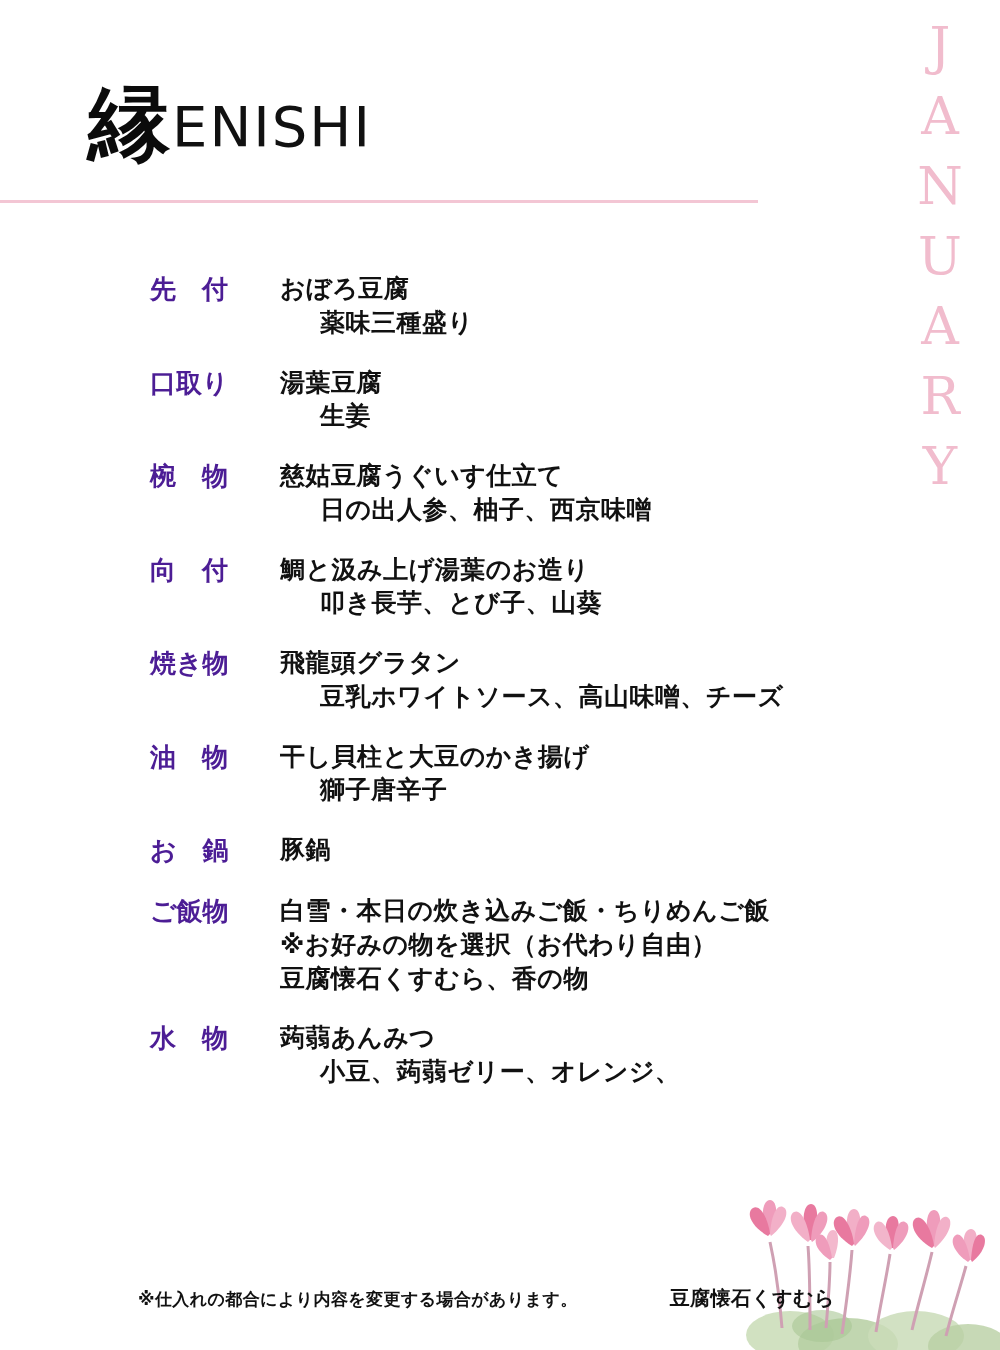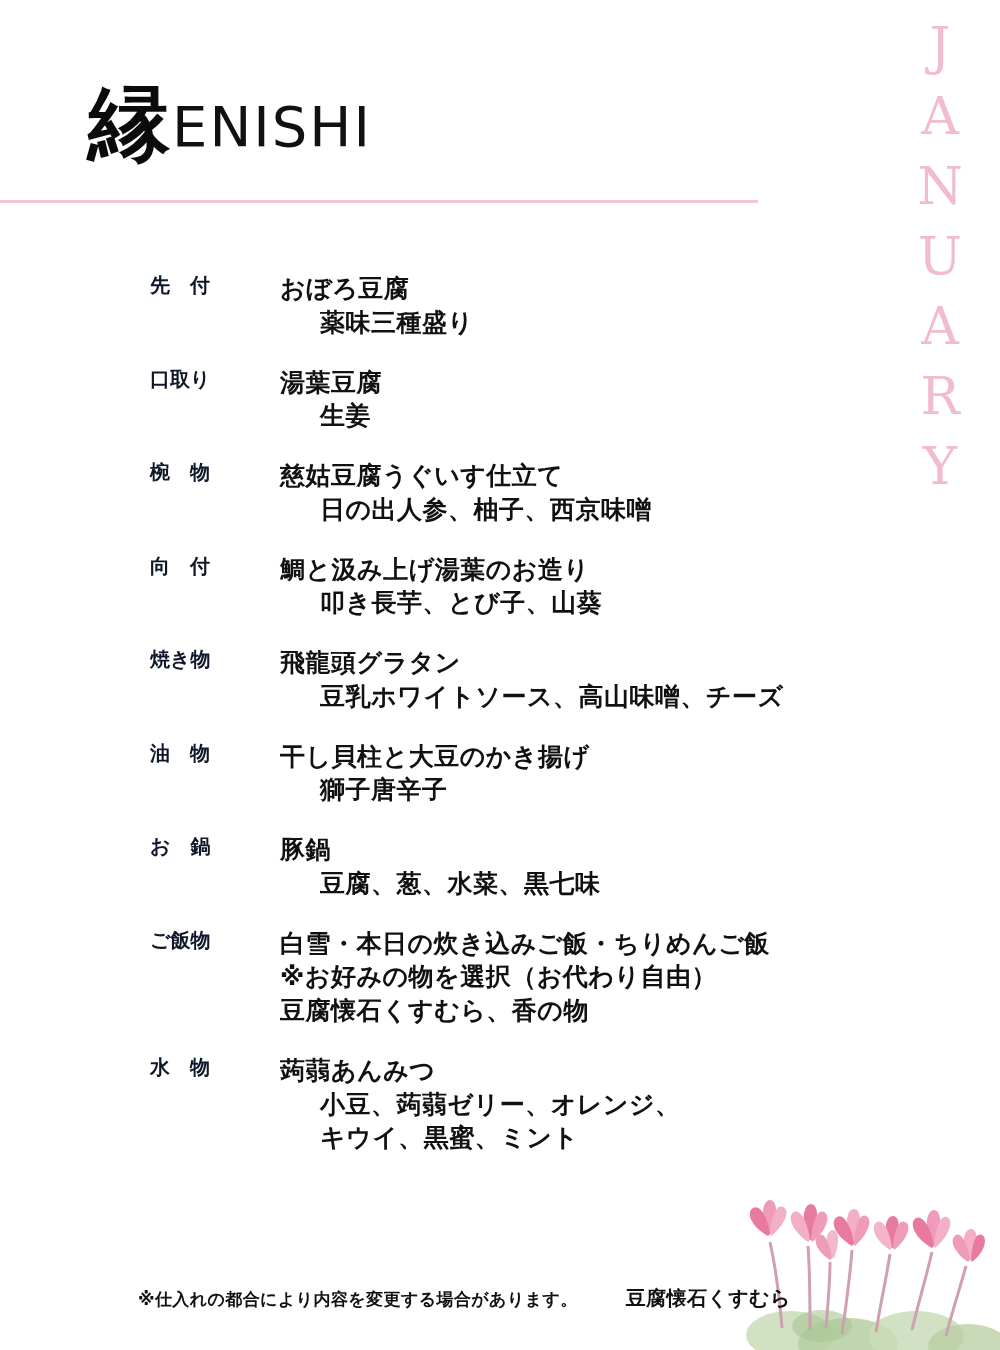--- a/index.html
+++ b/index.html
@@ -85,23 +85,23 @@
   .course {
     display: flex;
     align-items: flex-start;
     margin-bottom: 26px;
   }
   .course-label {
     width: 130px;
     min-width: 130px;
     margin-left: 150px;
     font-family: "DejaVu Sans", "Liberation Sans", sans-serif;
-    font-size: 20px;
-    font-weight: 700;
-    color: #0f172a;
+    font-size: 26px;
+    font-weight: 700;
+    color: #4c1d95;
     line-height: 1.35;
     white-space: pre;
     letter-spacing: 0px;
   }
   .course-body {
     flex: 1;
   }
   .dish-main {
     font-size: 25px;
     font-weight: 700;
@@ -122,20 +122,21 @@
   }
 
   
   .footer {
     position: absolute;
     left: 0;
     bottom: 38px;
     width: 1000px;
     display: flex;
     align-items: baseline;
+    gap: 44px;
   }
   .footer-note {
     margin-left: 138px;
     font-size: 17px;
     font-weight: 700;
     color: #111111;
     letter-spacing: 0.4px;
   }
   .footer-brand {
     margin-left: 48px;
@@ -216,39 +217,37 @@
     <div class="course-body">
       <div class="dish-main">干し貝柱と大豆のかき揚げ</div>
       <div class="dish-sub">獅子唐辛子</div>
     </div>
   </div>
 
   <div class="course">
     <div class="course-label">お　鍋</div>
     <div class="course-body">
       <div class="dish-main">豚鍋</div>
-      <div class="dish-sub">豆腐、葱、水菜、黒七味</div>
     </div>
   </div>
 
   <div class="course">
     <div class="course-label">ご飯物</div>
     <div class="course-body">
       <div class="dish-main">白雪・本日の炊き込みご飯・ちりめんご飯</div>
       <div class="dish-sub dish-flush">※お好みの物を選択（お代わり自由）</div>
       <div class="dish-sub dish-flush">豆腐懐石くすむら、香の物</div>
     </div>
   </div>
 
   <div class="course">
     <div class="course-label">水　物</div>
     <div class="course-body">
       <div class="dish-main">蒟蒻あんみつ</div>
       <div class="dish-sub">小豆、蒟蒻ゼリー、オレンジ、</div>
-      <div class="dish-sub">キウイ、黒蜜、ミント</div>
     </div>
   </div>
 
 </div>
 
 <div class="flowers">
   <svg width="270" height="220" viewBox="0 0 270 220" xmlns="http://www.w3.org/2000/svg">
     <g>
       <ellipse cx="60" cy="205" rx="44" ry="24" fill="#c9dcb6" opacity="0.85"></ellipse>
       <ellipse cx="118" cy="214" rx="50" ry="26" fill="#b6cfa2" opacity="0.85"></ellipse>

